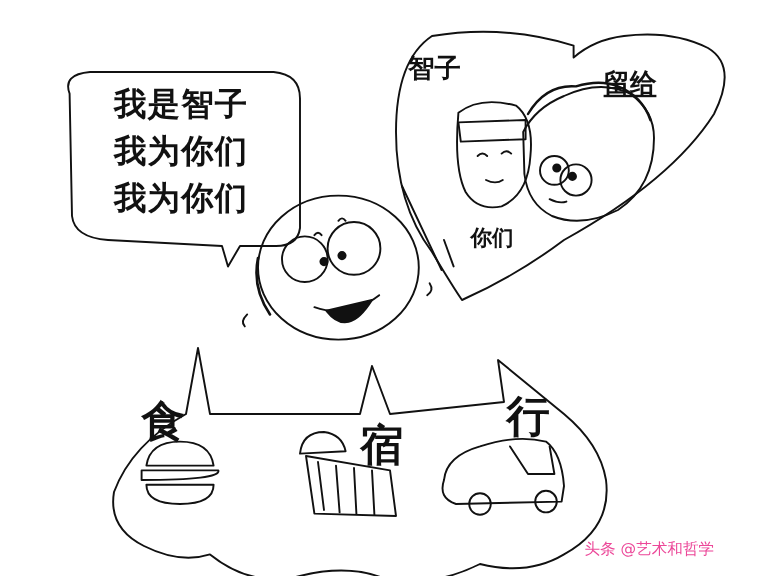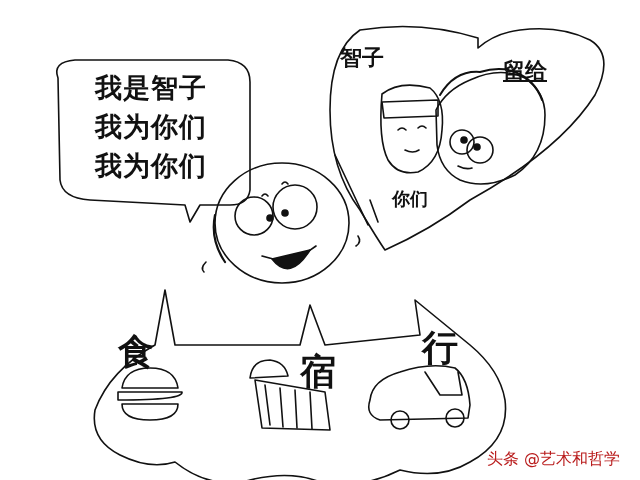--- a/index.html
+++ b/index.html
@@ -7,21 +7,21 @@
   svg.art{position:absolute;left:0;top:0;}
   .txt{position:absolute;font-weight:bold;color:#111;line-height:1;white-space:nowrap;}
   .left-bubble-text{left:95px;top:68px;font-size:27px;line-height:39px;letter-spacing:1px;}
   .heart-t1{left:340px;top:47px;font-size:22px;}
   .heart-t2{left:503px;top:60px;font-size:22px;text-decoration:underline;}
   .heart-t3{left:392px;top:190px;font-size:18px;}
   .bottom-t{font-size:36px;}
   .b1{left:118px;top:334px;}
   .b2{left:300px;top:354px;}
   .b3{left:422px;top:330px;}
-  .watermark{position:absolute;left:487px;top:449px;font-size:16px;color:#b91c1c;font-weight:normal;text-shadow:0 0 2px #fff;}
+  .watermark{position:absolute;left:487px;top:449px;font-size:13px;color:#ec4899;font-weight:normal;text-shadow:0 0 2px #fff;}
 </style>
 </head>
 <body>
 
 <svg class="art" width="640" height="480" viewBox="0 0 640 480">
   <g fill="none" stroke="#111" stroke-width="1.6" stroke-linejoin="round" stroke-linecap="round">
 
     <path d="M58,78 Q52,62 75,60 L228,60 Q250,62 250,82 L250,190 Q248,205 230,205 L200,205 L190,222 L185,205 L90,200 Q62,198 60,180 Z"></path>
 
     <path d="M478,38 Q420,20 360,30 Q330,50 330,110 Q330,170 360,210 Q378,240 385,250 Q430,230 470,200 Q560,150 595,95 Q615,55 590,40 Q560,25 520,30 Q495,33 478,48 Z"></path>

